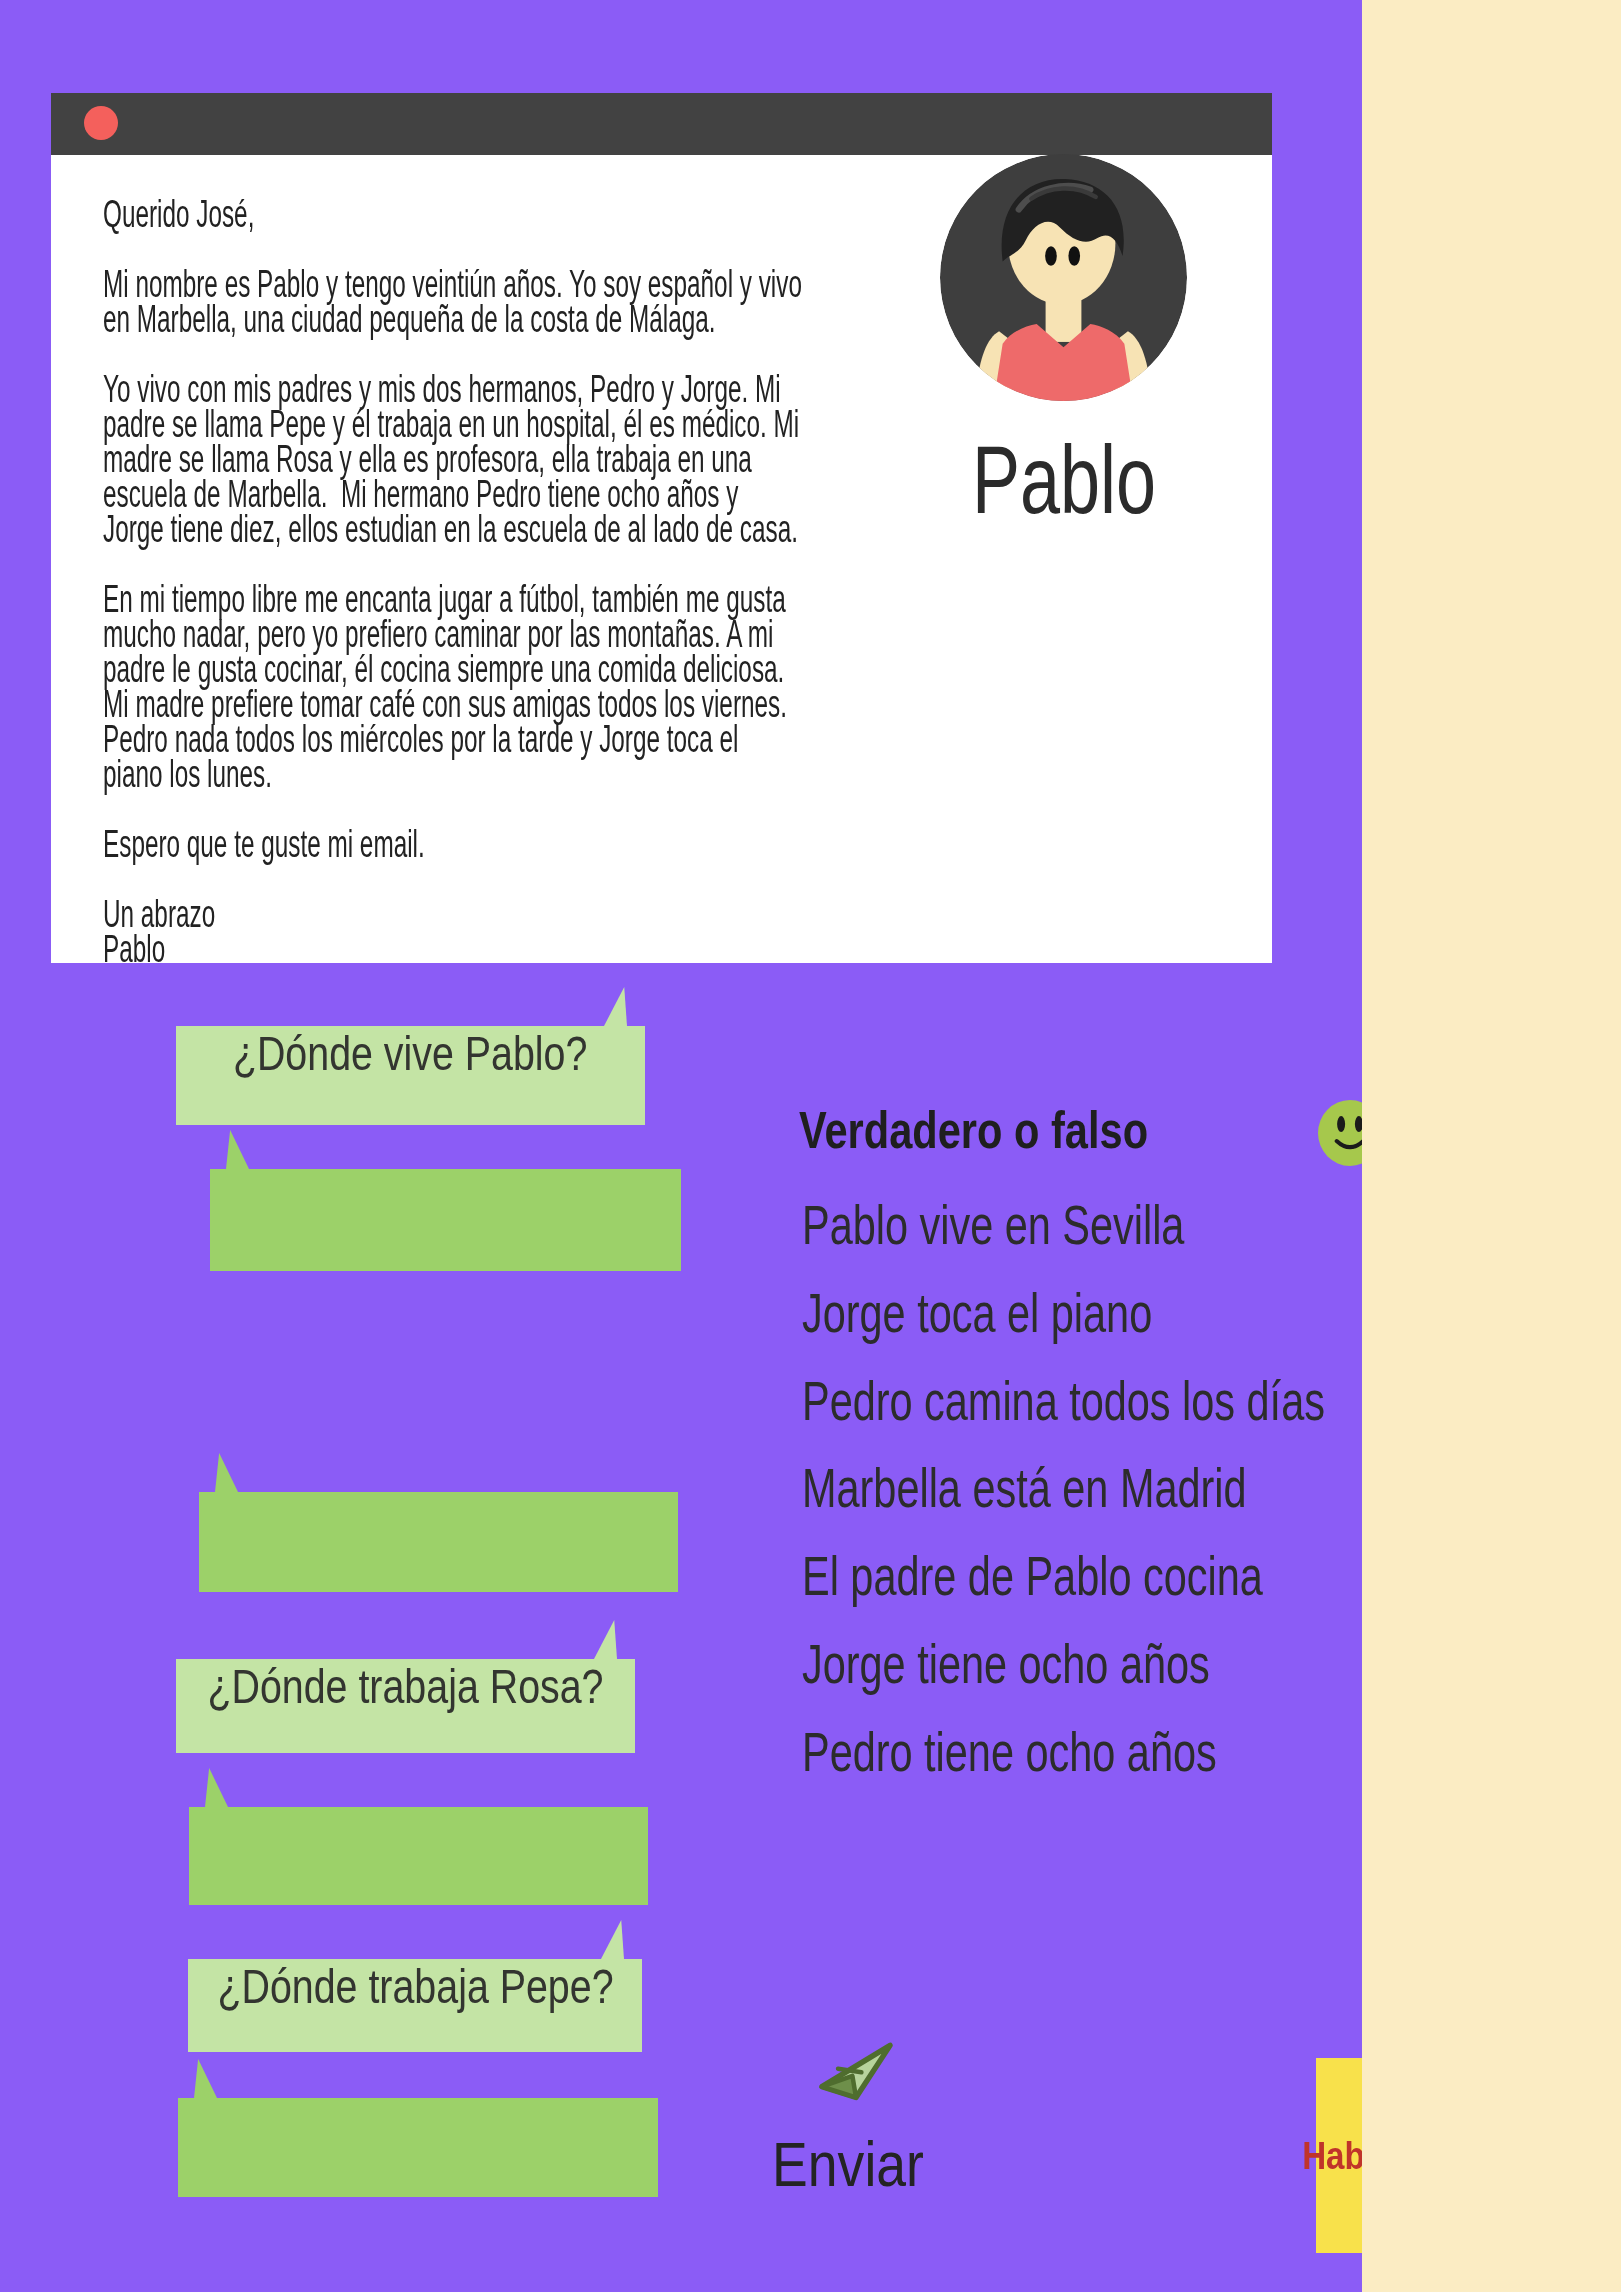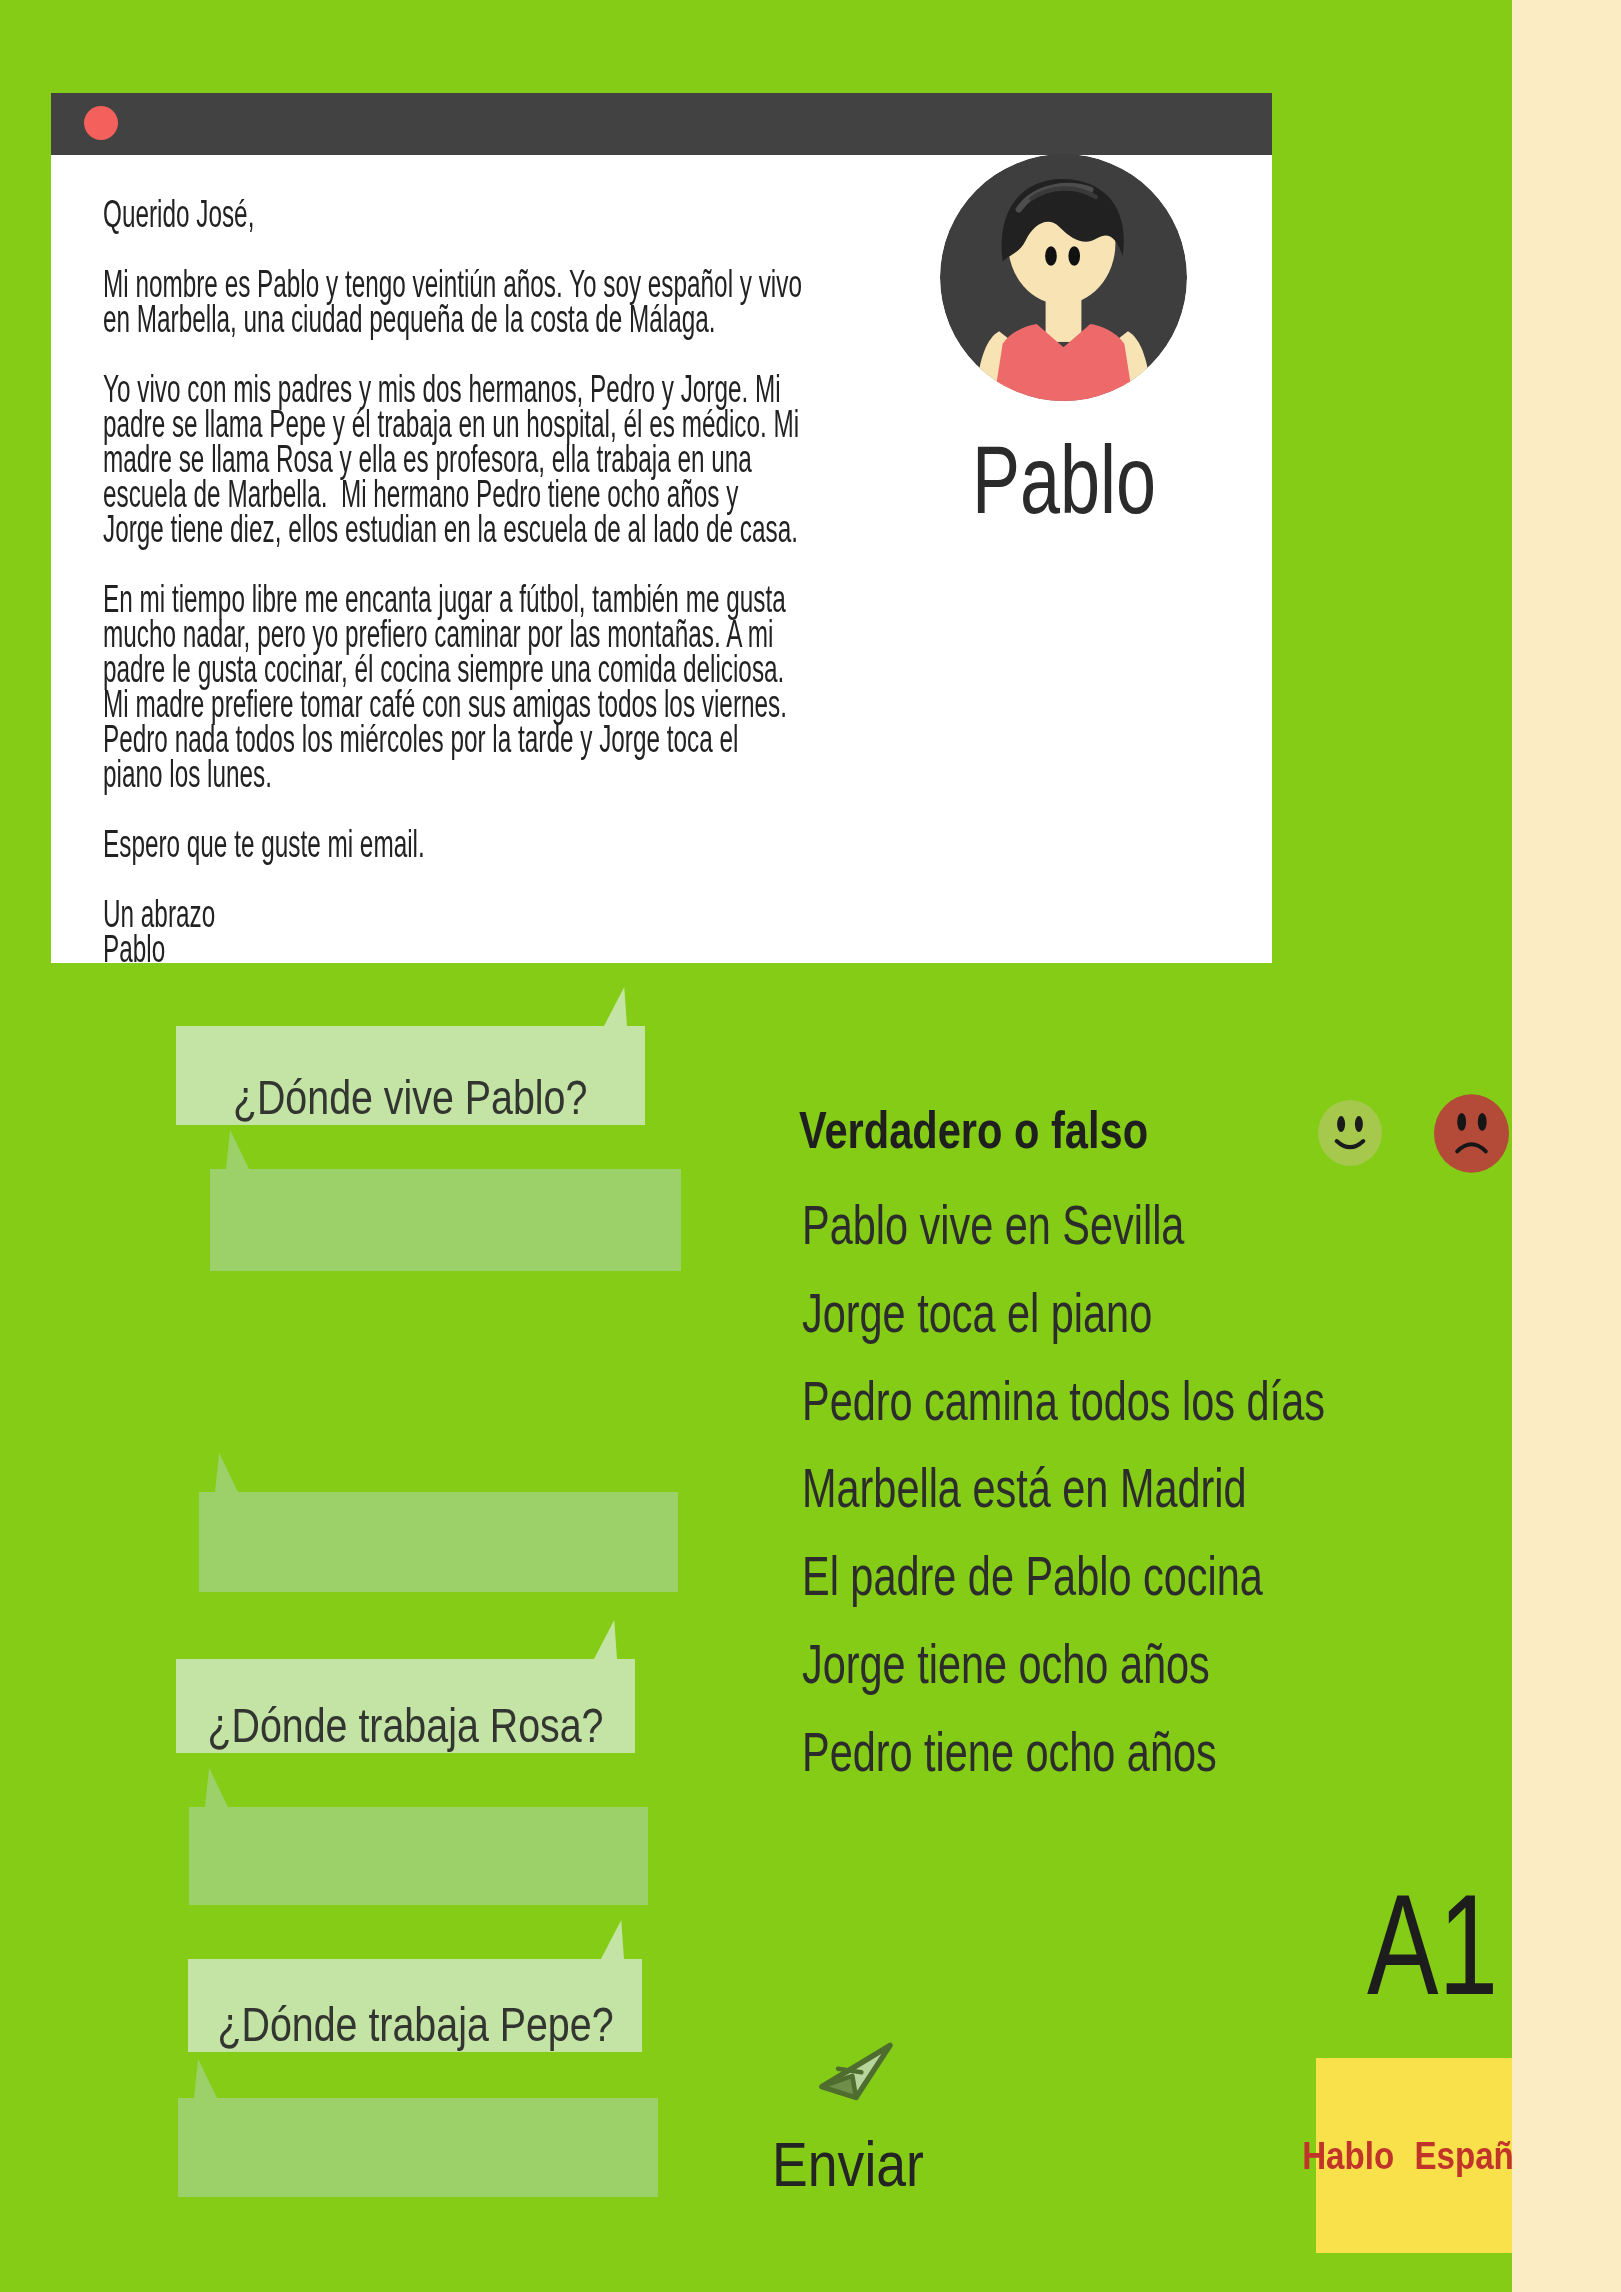--- a/index.html
+++ b/index.html
@@ -1,31 +1,31 @@
 <!DOCTYPE html>
 <html style="font-size:14.3px"><head>
 <meta charset="utf-8">
 <style>
   html,body{margin:0;padding:0;background:#fbecc3;}
-  .page{position:relative;width:1512px;height:2293px;background:#84cc16;overflow:hidden;
+  .page{position:relative;width:1362px;height:2293px;background:#8b5cf6;overflow:hidden;
         font-family:"Liberation Sans", sans-serif;color:#282828;}
 
   
   .email-card{position:absolute;left:51px;top:93px;width:1221px;height:870px;background:#ffffff;}
   .window-bar{position:absolute;left:0;top:0;width:100%;height:62px;background:#424242;}
   .window-dot{position:absolute;left:33px;top:13.4px;width:34px;height:34px;border-radius:50%;background:#f4605c;}
   .letter{position:absolute;left:52px;top:104px;width:1254px;
           font-size:38px;line-height:35px;white-space:pre-wrap;color:#222222;
           transform:scaleX(0.64);transform-origin:0 0;}
   .avatar{position:absolute;left:889px;top:61px;width:247px;height:247px;}
   .avatar-name{position:absolute;left:1064px;top:425px;font-size:96px;color:#2b2b2b;
                transform:translateX(-50%) scaleX(0.75);white-space:nowrap;}
 
   
-  .bubble{position:absolute;display:flex;align-items:flex-end;justify-content:center;}
+  .bubble{position:absolute;display:flex;align-items:flex-start;justify-content:center;}
   .bubble.q{background:#c4e4a5;}
   .bubble.a{background:#9cd169;}
   .bubble .tail{position:absolute;top:-39px;width:23px;height:39px;}
   .bubble.q .tail{right:18px;background:#c4e4a5;clip-path:polygon(88% 0, 0 100%, 100% 100%);}
   .bubble.a .tail{left:16px;background:#9cd169;clip-path:polygon(18% 0, 0 100%, 100% 100%);}
   .q-text{font-size:48px;color:#333530;transform:scaleX(0.82);white-space:nowrap;}
 
   .q1{left:176px;top:1026px;width:469px;height:99px;}
   .a1{left:210px;top:1169px;width:471px;height:102px;}
   .q2{left:162px;top:1345px;width:510px;height:101px;}

